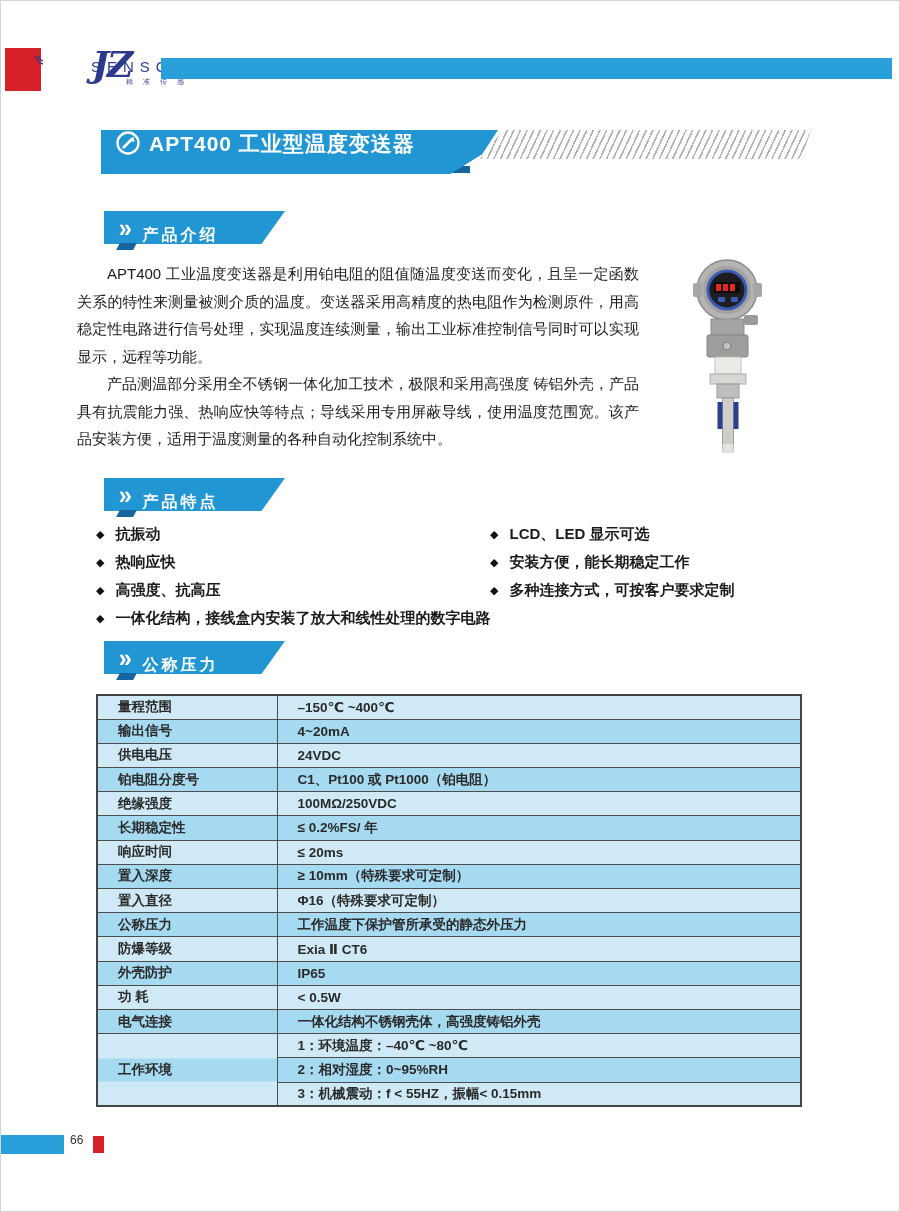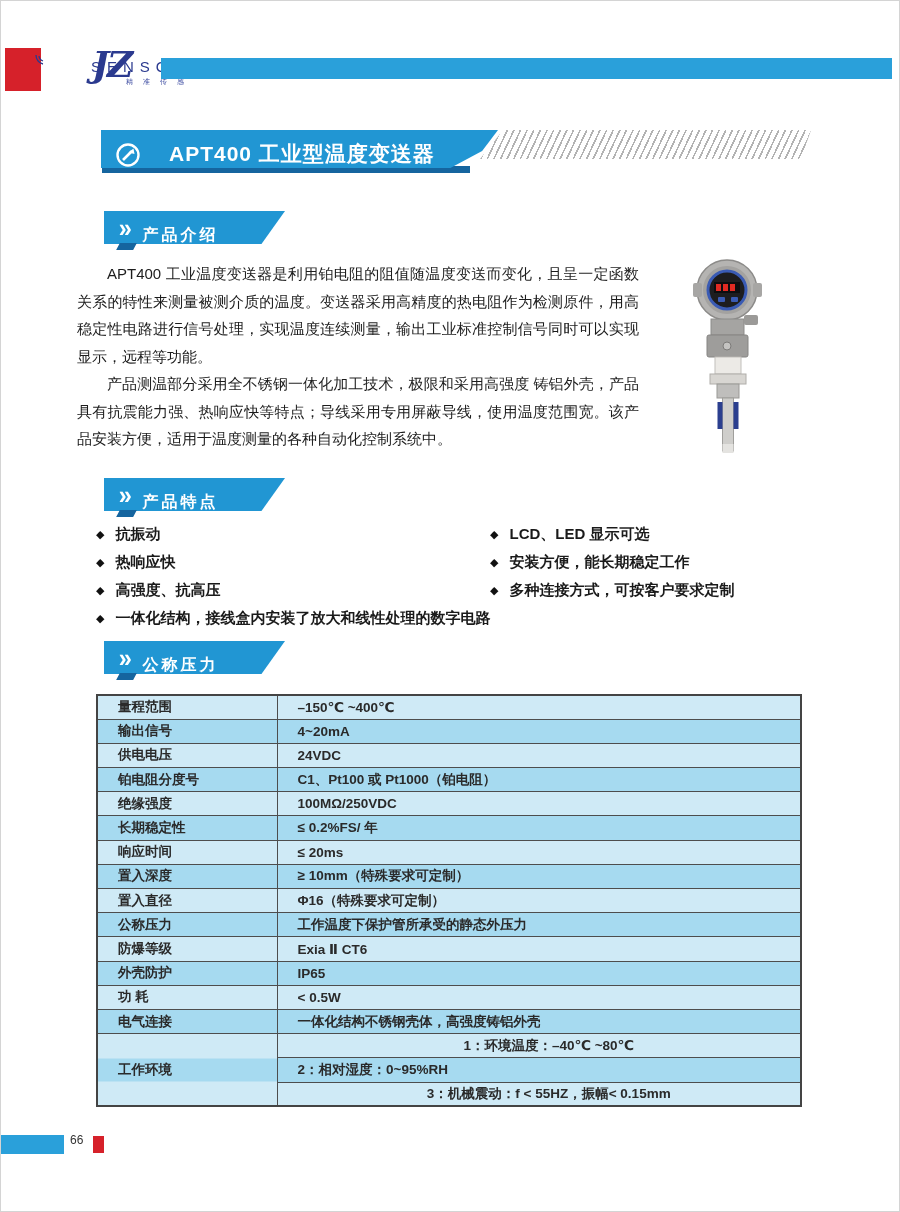--- a/index.html
+++ b/index.html
@@ -10,21 +10,21 @@
   .red-square { position:absolute; left:4px; top:47px; width:36px; height:43px; background:#d6212a; }
   .logo-wrap { position:absolute; left:42px; top:40px; height:50px; }
   .logo-jz { position:absolute; left:1px; top:2px; font-family:"DejaVu Serif","Liberation Serif",serif; font-style:italic; font-weight:bold; font-size:36px; color:#2b3a8f; letter-spacing:-2px;margin-left:48px; }
   .logo-arc { position:absolute; left:-10px; top:10px; }
   .logo-sensor { position:absolute; left:48px; top:17px; font-size:15px; letter-spacing:6px; color:#2b3a8f; }
   .logo-tagline { position:absolute; left:83px; top:36px; font-size:7px; letter-spacing:10px; color:#3b4aa0; white-space:nowrap; }
   .top-band { position:absolute; left:160px; top:57px; width:731px; height:21px; background:#2aa0da; }
 
   
   .title-underline { position:absolute; left:101px; top:165px; width:368px; height:7px; background:#15659f; }
-  .title-banner { position:absolute; left:100px; top:129px; width:397px; height:38px; background:#2196d3; clip-path:polygon(0 0,100% 0,96% 55%,88% 100%,0 100%); display:flex; align-items:flex-end; padding-left:14px; color:#fff;gap:20px; }
+  .title-banner { position:absolute; left:100px; top:129px; width:397px; height:44px; background:#2196d3; clip-path:polygon(0 0,100% 0,96% 55%,88% 100%,0 100%); display:flex; align-items:flex-start; padding-left:14px; color:#fff; }
   .title-banner .ttl { font-size:21px; font-weight:bold; letter-spacing:1px; margin-left:8px; }
   .hatch { position:absolute; left:479px; top:129px; width:331px; height:29px;
            background:repeating-linear-gradient(115deg,#b3b3b3 0 1.6px,transparent 1.6px 6px);
            clip-path:polygon(7% 0,100% 0,97% 100%,0 100%); }
 
   
   .sec-head { position:absolute; width:181px; height:33px; background:#2196d3; clip-path:polygon(0 0,100% 0,87% 100%,0 100%); display:flex; align-items:center; padding-left:14px; color:#fff; }
   .sec-head .chev { font-size:26px; font-weight:bold; line-height:28px; margin-right:10px; transform:scaleX(.9); }
   .sec-head .txt { font-size:16px; font-weight:bold; letter-spacing:3px;margin-top:16px; }
   .sec-fold { position:absolute; width:17px; height:7px; background:#15659f; transform:skewX(-28deg); }
@@ -38,21 +38,21 @@
   .feat-item .dia { font-size:11px; margin-right:11px; color:#111; }
 
   
   .spec-table { position:absolute; left:95px; top:693px; width:706px; border-collapse:collapse; table-layout:fixed; }
   .spec-table td { border:1px solid #4d4d4d; height:24.2px; padding:0 0 0 20px; font-size:13.5px; font-weight:bold; color:#2a2a2a; vertical-align:middle; white-space:nowrap; }
   .spec-table { border:2px solid #444; }
   .spec-table col.c1 { width:180px; }
   tr.r-light td { background:#cfeaf6; }
   tr.r-dark  td { background:#a6daf0; }
   td.env-label { background:linear-gradient(to bottom,#cfeaf6 0 33.4%,#a6daf0 33.4% 66.7%,#cfeaf6 66.7% 100%) !important;margin-left:36px; }
-  td.env-v1, td.env-v3 { background:#cfeaf6 !important;text-align:center; }
+  td.env-v1, td.env-v3 { background:#cfeaf6 !important; }
   td.env-v2 { background:#a6daf0 !important; }
 
   
   .foot-band { position:absolute; left:0; top:1134px; width:63px; height:19px; background:#2aa0da; }
   .foot-num { position:absolute; left:69px; top:1132px; font-size:12px; color:#333; }
   .foot-red { position:absolute; left:92px; top:1135px; width:11px; height:17px; background:#d6212a; }
 
   
   .photo { position:absolute; left:652px; top:252px; width:152px; height:206px; }
 </style>

